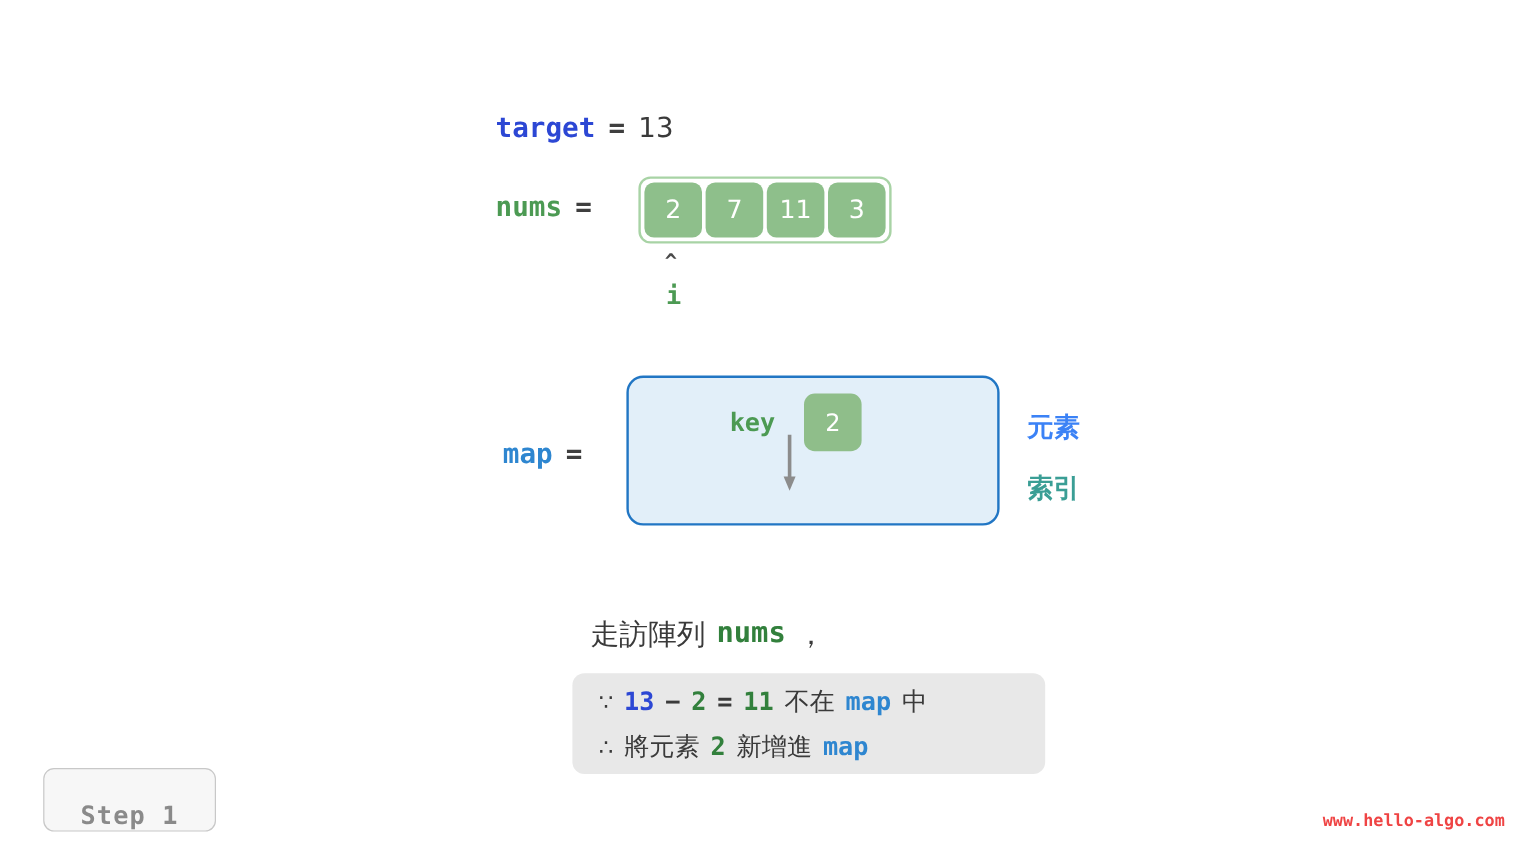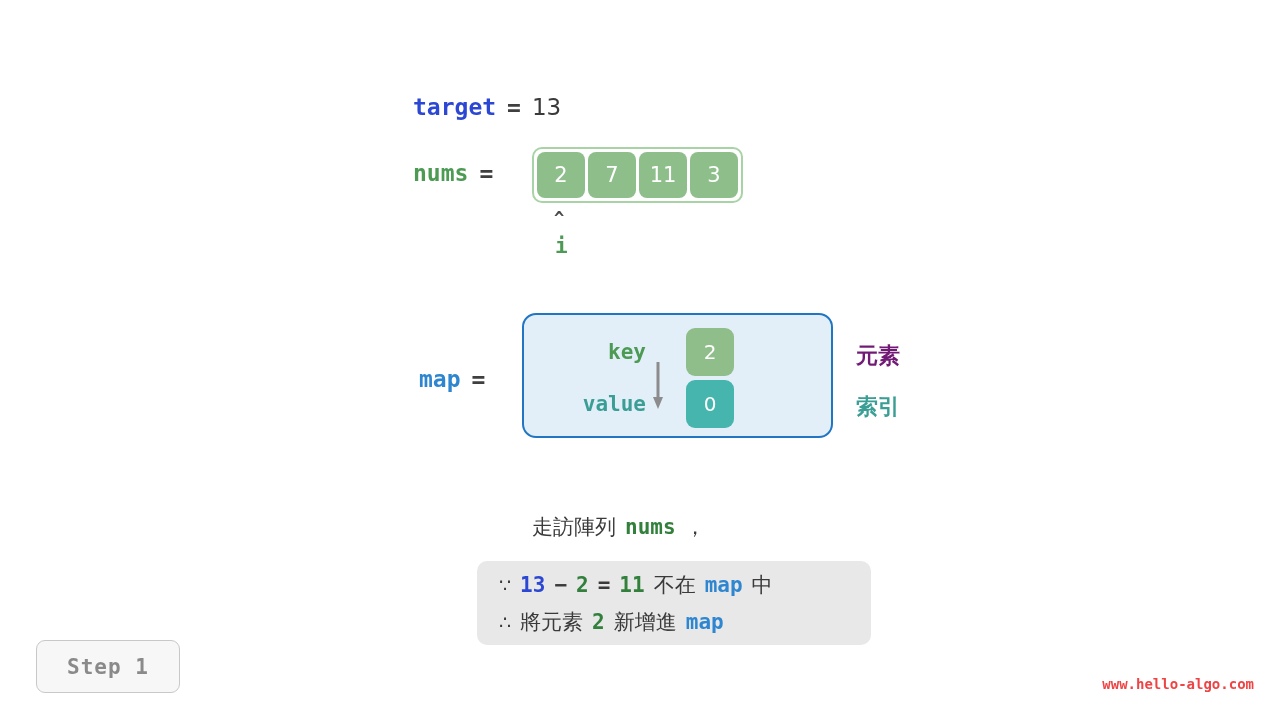--- a/index.html
+++ b/index.html
@@ -123,21 +123,21 @@
     align-items: center;
   }
   #key-row   { left: 30px; top: 13px; }
   #value-row { left: 30px; top: 65px; }
 
   .kv-label {
     width: 92px;
     text-align: right;
     font-size: 21px;
     font-weight: bold;
-    padding-right: 40px;
+    padding-right: 24px;
   }
   .kv-label.key   { color: #4C9A53; }
   .kv-label.value { color: #3a9e95; }
 
   .kv-cell {
     width: 48px;
     height: 48px;
     border-radius: 9px;
     color: #ffffff;
     font-family: "DejaVu Sans", "Liberation Sans", sans-serif;
@@ -155,43 +155,42 @@
     top: 362px;
     width: 12px;
     height: 48px;
   }
 
   #legend-element {
     left: 856px;
     top: 341px;
     font-size: 22px;
     font-weight: bold;
-    color: #701a75;
+    color: #3b82f6;
     font-family: "DejaVu Sans", "Liberation Sans", sans-serif;
   }
   #legend-index {
     left: 856px;
     top: 392px;
     font-size: 22px;
     font-weight: bold;
     color: #3a9e95;
     font-family: Liberation Sans, sans-serif;
   }
 
   
   #caption {
     left: 492px;
     top: 513px;
-    font-size: 21px;
+    font-size: 24px;
     color: #3a3a3a;
     display: flex;
-    align-items: center;
+    align-items: flex-start;
     gap: 9px;
     font-family: "DejaVu Sans", "Liberation Sans", sans-serif;
-    margin-left: 40px;
   }
   #caption .code-nums {
     color: #32803c;
     font-family: "DejaVu Sans Mono", "Liberation Mono", monospace;
     font-weight: bold;
   }
 
   
   #explain-box {
     position: absolute;
@@ -224,21 +223,21 @@
     position: absolute;
     left: 36px;
     top: 640px;
     width: 144px;
     height: 53px;
     box-sizing: border-box;
     background: #f7f7f7;
     border: 1px solid #c8c8c8;
     border-radius: 9px;
     display: flex;
-    align-items: center;
+    align-items: flex-end;
     justify-content: center;
     color: #8a8a8a;
     font-size: 21px;
     font-weight: bold;
     letter-spacing: 1px;
   }
 
   
   #footer-url {
     right: 26px;
@@ -277,24 +276,20 @@
 
   <div class="abs mono" id="map-label">
     <span class="var-map">map</span>
     <span class="eq-sign">=</span>
   </div>
 
   <div id="map-box">
     <div class="kv-row" id="key-row">
       <span class="kv-label key mono">key</span>
       <span class="kv-cell key-cell">2</span>
-    </div>
-    <div class="kv-row" id="value-row">
-      <span class="kv-label value mono">value</span>
-      <span class="kv-cell value-cell">0</span>
     </div>
   </div>
 
   <svg id="kv-arrow" viewBox="0 0 12 48">
     <line x1="6" y1="0" x2="6" y2="38" stroke="#8c8c8c" stroke-width="3"></line>
     <polygon points="6,47 1,35 11,35" fill="#8c8c8c"></polygon>
   </svg>
 
   <div class="abs" id="legend-element">元素</div>
   <div class="abs" id="legend-index">索引</div>

